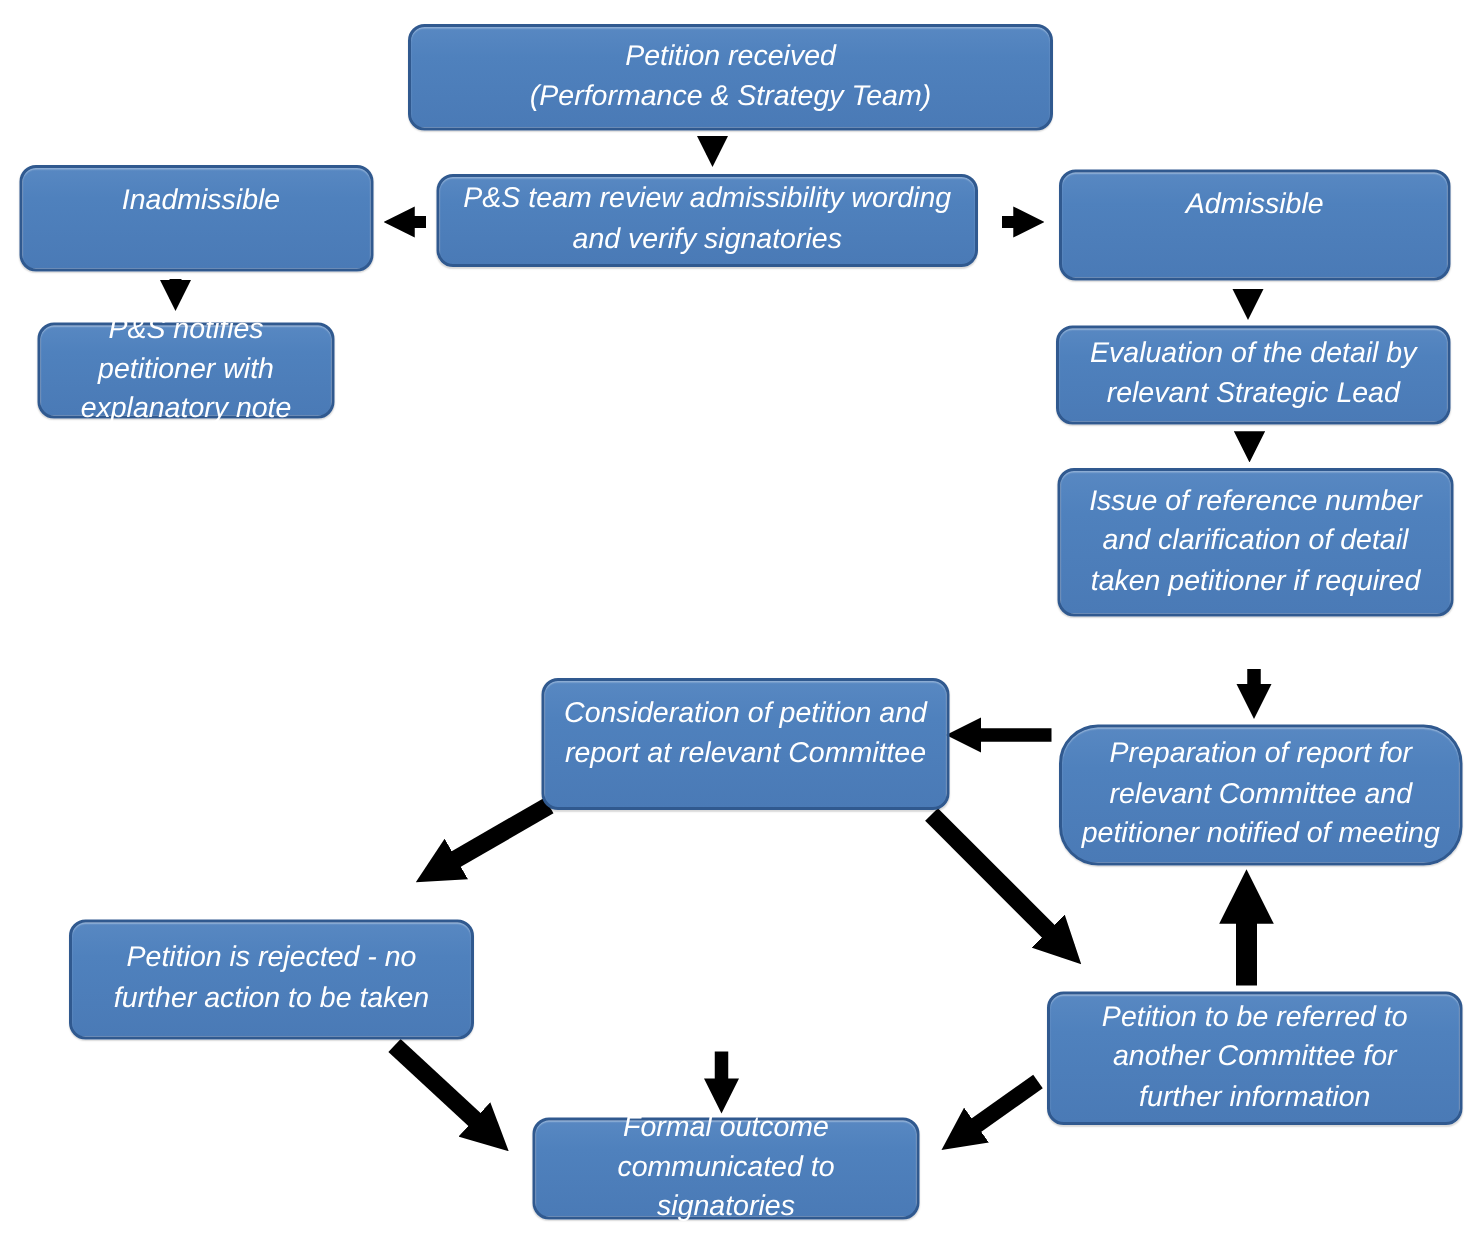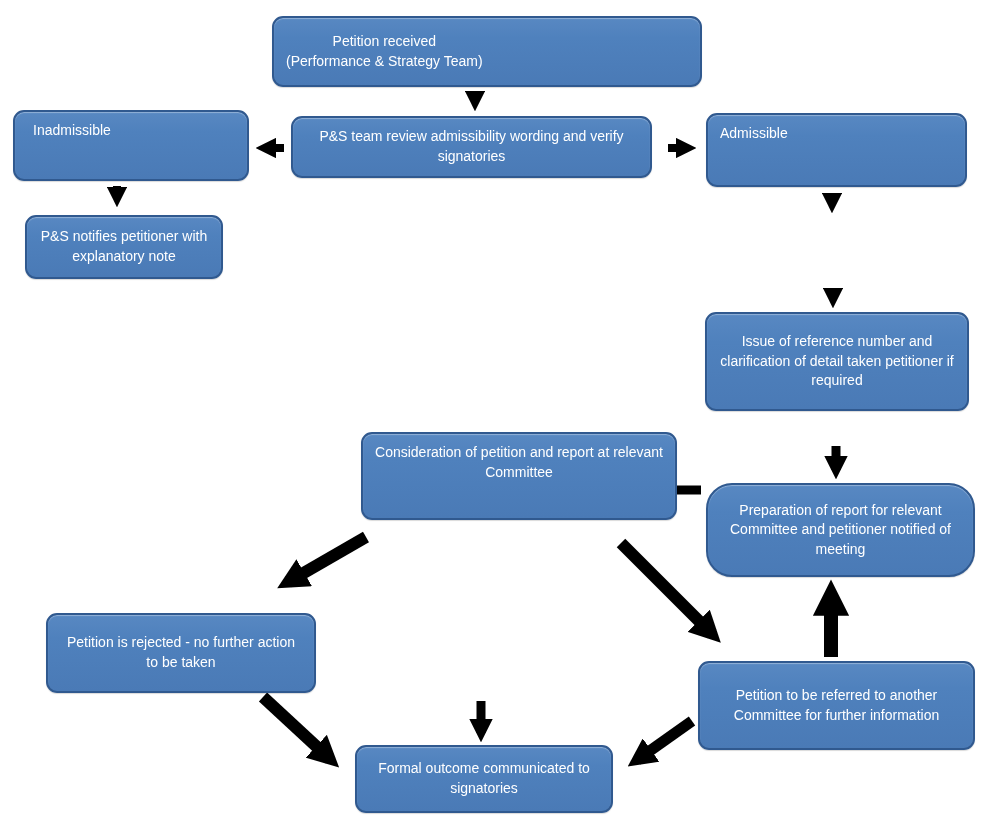--- a/index.html
+++ b/index.html
@@ -16,26 +16,28 @@
     overflow: hidden;
   }
   .node {
     position: absolute;
     box-sizing: border-box;
     background: linear-gradient(180deg, #5888c2 0%, #4f81bd 30%, #4a7ab6 100%);
     border: 2px solid #30598f;
     border-radius: 11px;
     box-shadow: inset 0 1px 1px rgba(255,255,255,0.35), 0 1px 1px rgba(0,0,0,0.15);
     color: #ffffff;
-    font-size: 14px;
+    font-size: 19px;
     line-height: 1.4;
     text-align: center;
     display: flex;
     align-items: center;
+    justify-content: center;
     padding: 6px 12px;
+    font-style: italic;
   }
   .node.top {
     align-items: flex-start;
     padding-top: 9px;
   }
   .node .label {
     white-space: pre-line;
   }
   svg.arrows {
     position: absolute;
@@ -89,30 +91,33 @@
   </div>
 
   <div class="node" style="left:25px; top:215px; width:198px; height:64px;">
     <span class="label">P&amp;S notifies petitioner with explanatory note</span>
   </div>
 
   <div class="node top" style="left:706px; top:113px; width:261px; height:74px;">
     <span class="label">Admissible</span>
   </div>
 
+  <div class="node" style="left:704px; top:217px; width:263px; height:66px;">
+    <span class="label">Evaluation of the detail by relevant Strategic Lead</span>
+  </div>
 
   <div class="node" style="left:705px; top:312px; width:264px; height:99px;">
     <span class="label">Issue of reference number and clarification of detail taken petitioner if required</span>
   </div>
 
   <div class="node" style="left:706px; top:483px; width:269px; height:94px;border-radius:26px;">
     <span class="label">Preparation of report for relevant Committee and petitioner notified of meeting</span>
   </div>
 
-  <div class="node top" style="left:361px; top:432px; width:316px; height:88px;">
+  <div class="node top" style="left:361px; top:452px; width:272px; height:88px;">
     <span class="label">Consideration of petition and report at relevant Committee</span>
   </div>
 
   <div class="node" style="left:46px; top:613px; width:270px; height:80px;">
     <span class="label">Petition is rejected - no further action to be taken</span>
   </div>
 
 
   <div class="node" style="left:698px; top:661px; width:277px; height:89px;">
     <span class="label">Petition to be referred to another Committee for further information</span>

